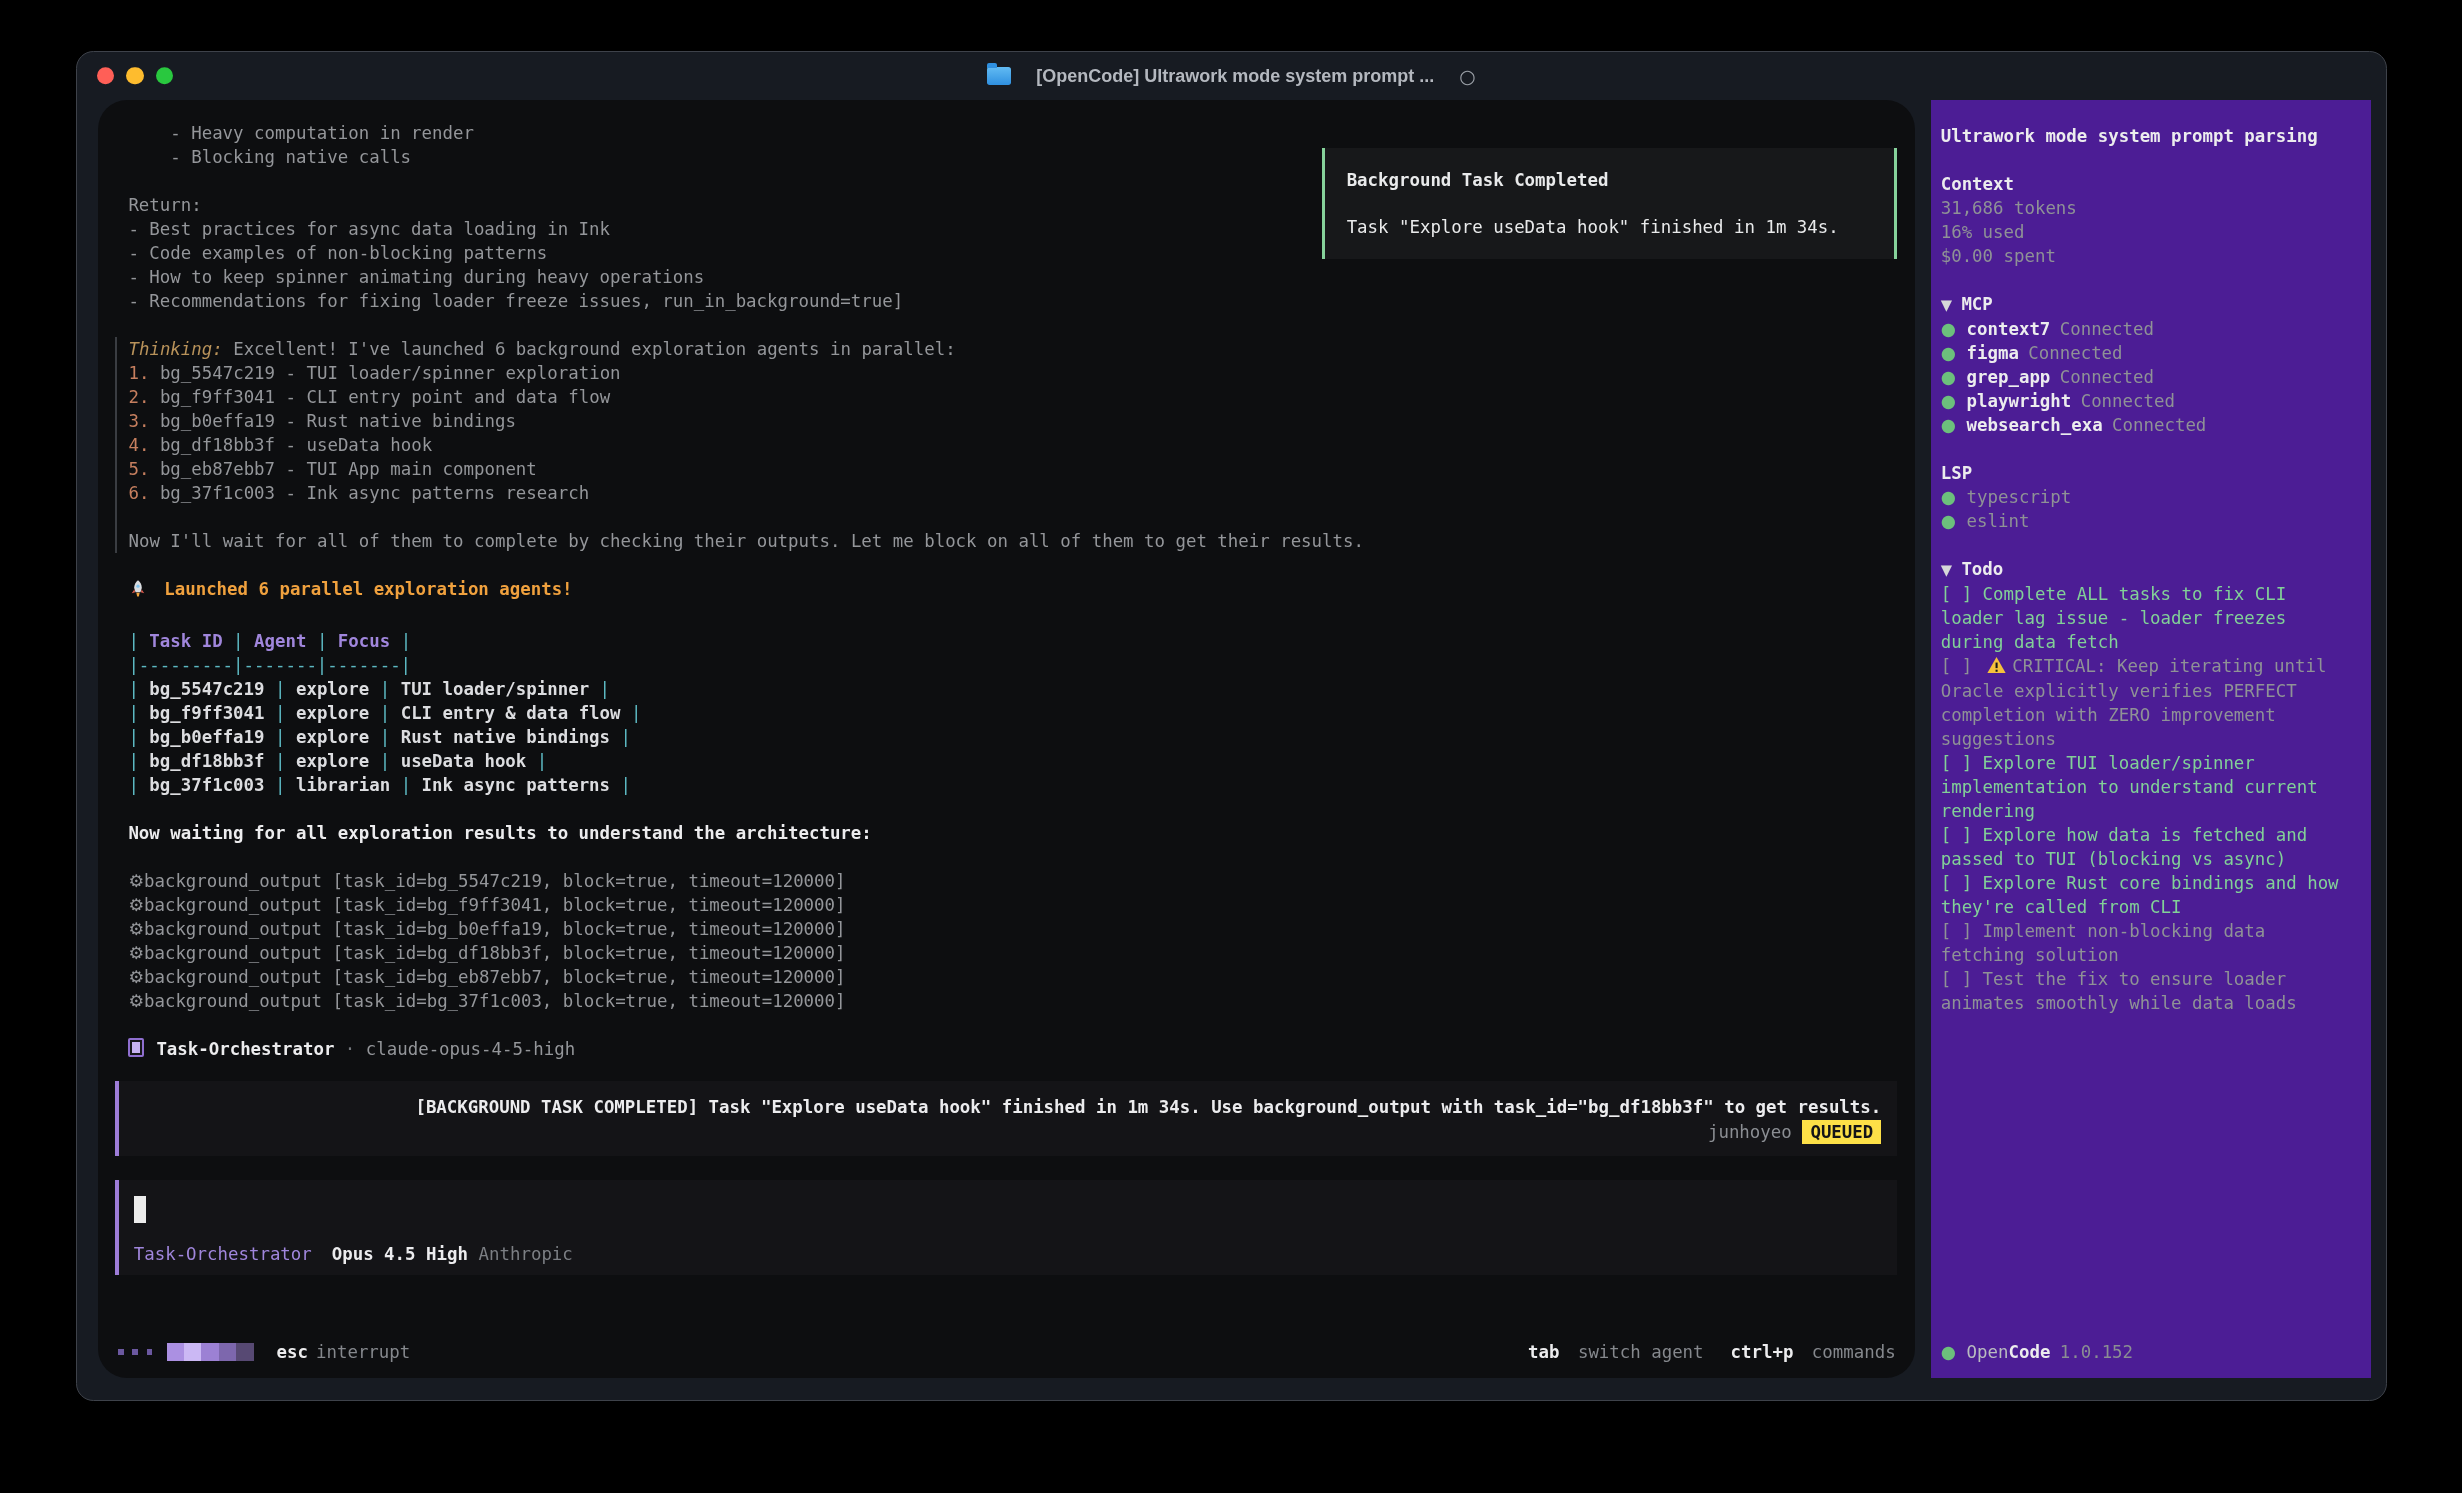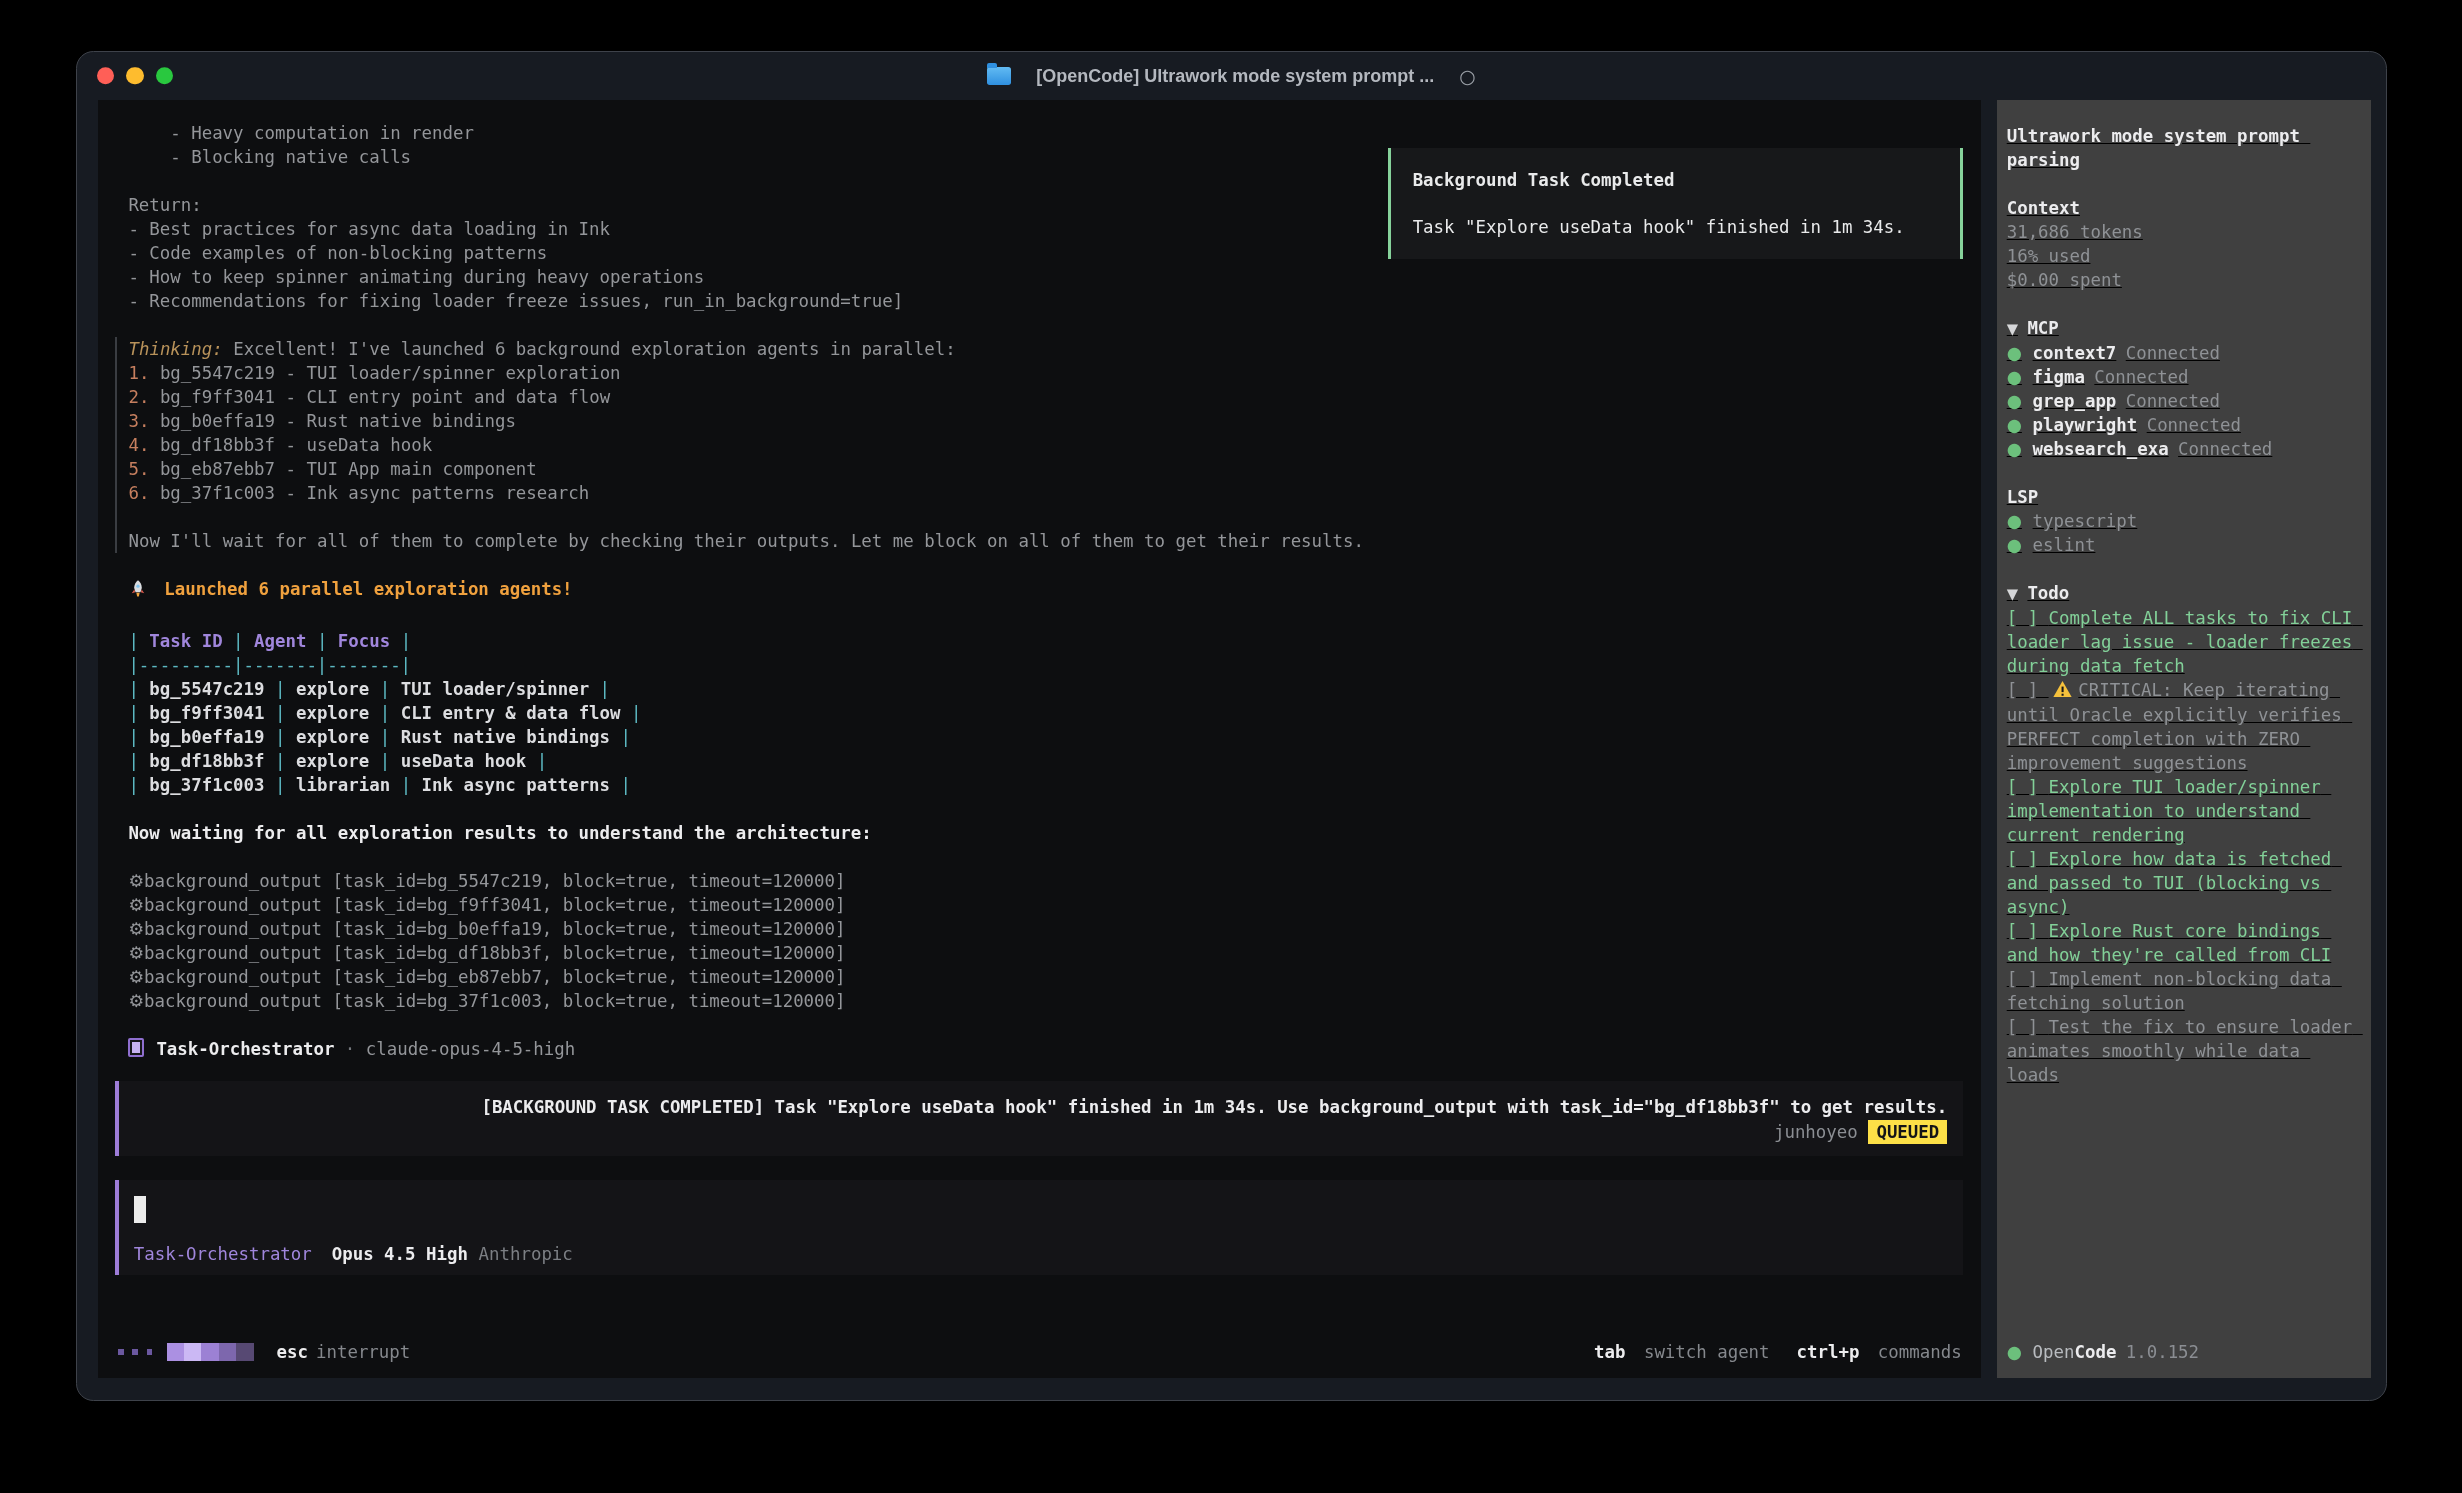--- a/index.html
+++ b/index.html
@@ -23,22 +23,22 @@
   .title-center {
     margin:0 auto; display:flex; align-items:center; gap:25px;
     color:#b4b8bf; font:bold 18px "Liberation Sans", sans-serif;
   }
   .folder-icon { width:24px; height:18px; background:linear-gradient(#62bbf3,#2f90e0); border-radius:2.7px; position:relative; }
   .folder-icon::before { content:''; position:absolute; top:-4px; left:0; width:10px; height:4.7px; background:#2f90e0; border-radius:2px 2px 0 0; }
   .title-circle { font:19px "DejaVu Sans", sans-serif; color:#9ba0a7; font-weight:normal; }
 
   
   .body-row { position:absolute; left:21.4px; right:14.7px; top:48px; bottom:22px; display:flex; gap:16.7px; }
-  .main-pane { flex:1; background:#0d0e10; position:relative; overflow:hidden; }
-  .sidebar  { width:374px; background:#404040; position:relative; overflow:hidden; font-size:17.4px; line-height:24px;text-decoration:underline; }
+  .main-pane { flex:1; background:#0d0e10; position:relative; overflow:hidden;border-radius:29px; }
+  .sidebar  { width:440px; background:#4c1d95; position:relative; overflow:hidden; font-size:17.4px; line-height:24px; }
 
   
   .transcript { padding-top:21.4px; font-size:17.4px; line-height:24px; color:#94969a; }
   .tl { white-space:pre; padding-left:30px; }
   .tl.brd { margin-left:16.7px; border-left:2px solid #3a3d42; padding-left:11.4px; }
   .seg-g   { color:#94969a; }
   .seg-dim { color:#74777c; }
   .seg-w   { color:#ececee; font-weight:bold; }
   .seg-wt  { color:#dcdde0; font-weight:bold; }
   .seg-o   { color:#c67f5f; }

